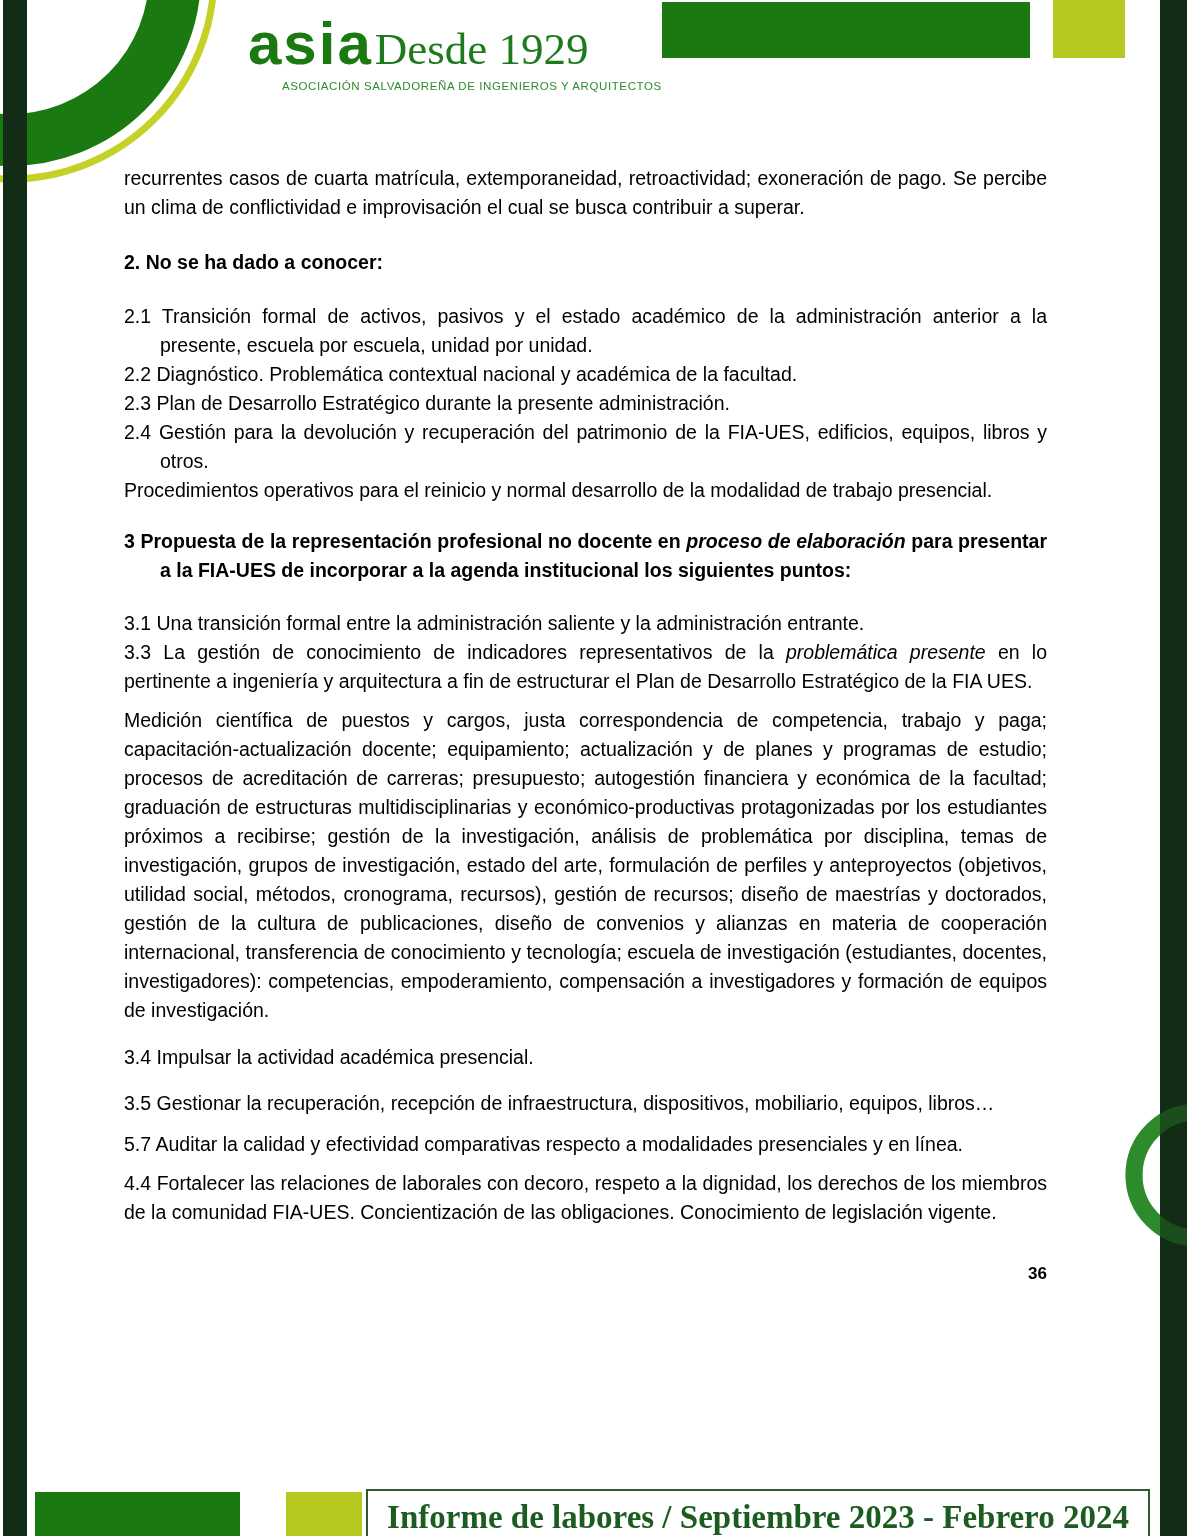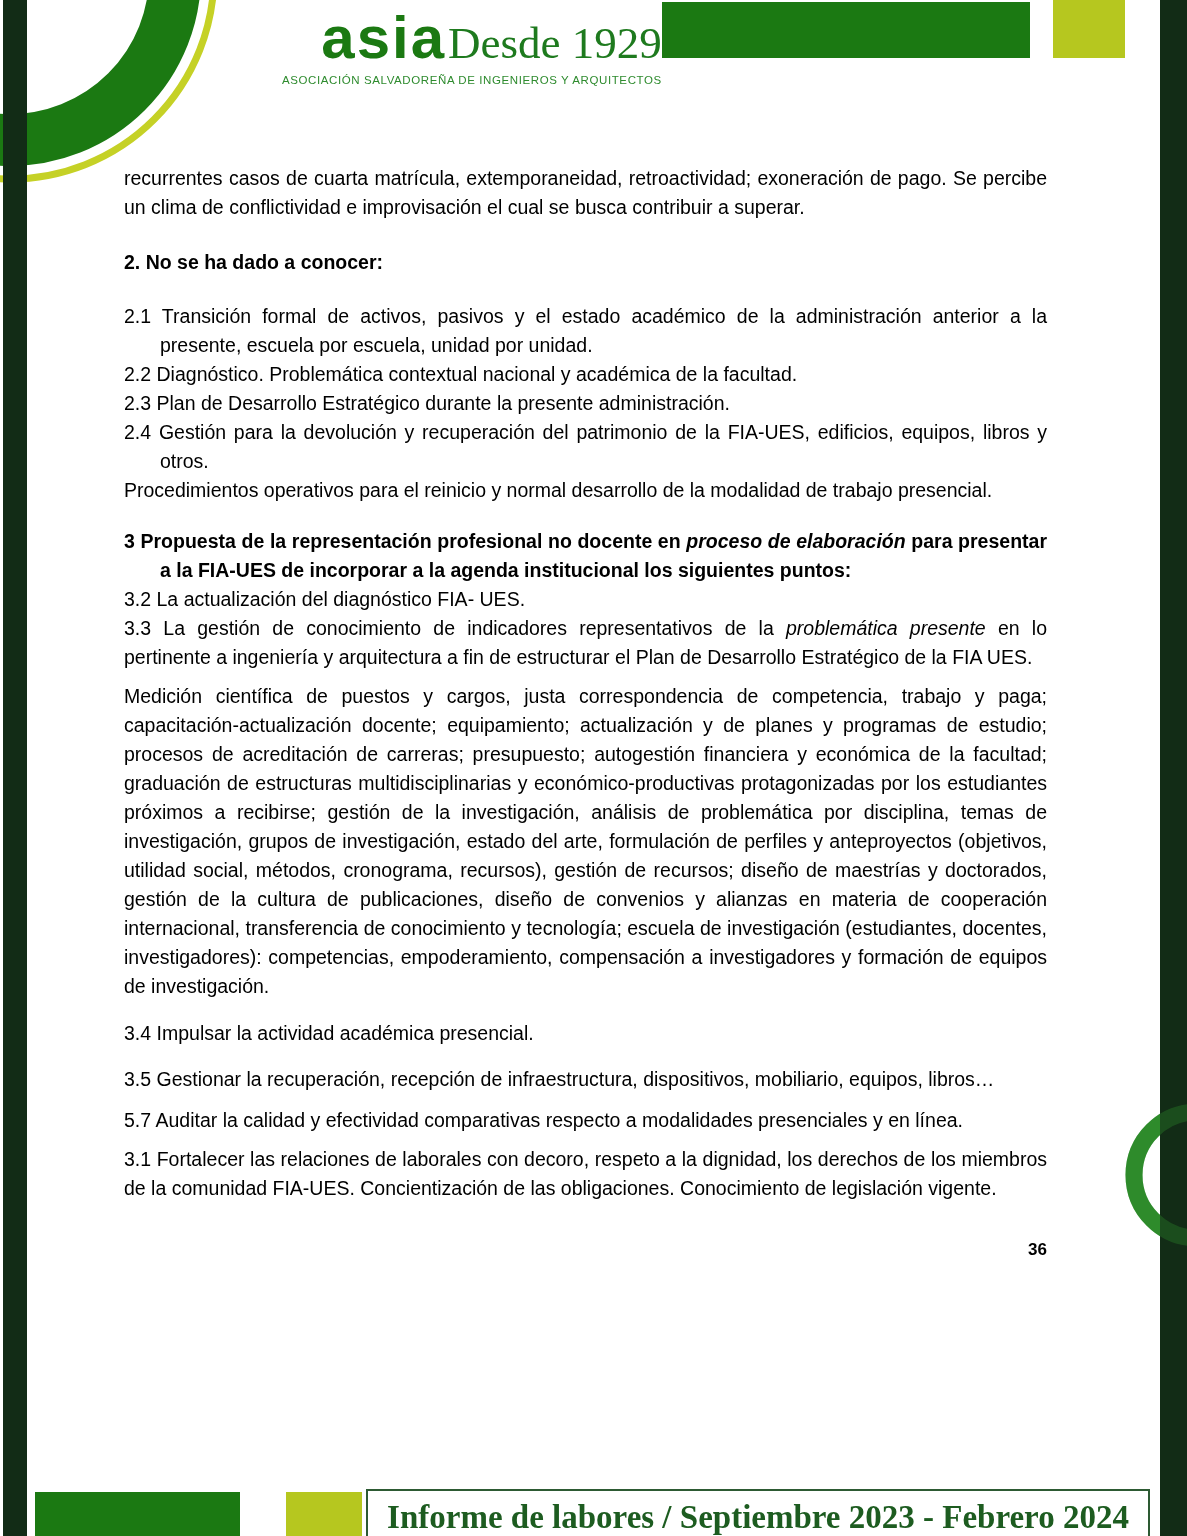--- a/index.html
+++ b/index.html
@@ -3,21 +3,21 @@
 <meta charset="utf-8">
 <style>
   html,body{margin:0;padding:0;}
   body{
     width:1187px;height:1536px;position:relative;overflow:hidden;
     background:#ffffff;
     font-family:"Liberation Sans", sans-serif;
   }
   .deco{position:absolute;top:0;left:0;pointer-events:none;}
   
-  .logo-block{position:absolute;left:248px;top:10px;white-space:nowrap;text-align:right;}
+  .logo-block{position:absolute;left:248px;top:16px;white-space:nowrap;}
   .logo-asia{
     font-family:"Liberation Sans", sans-serif;font-weight:bold;
     font-size:60px;line-height:56px;color:#1b7912;letter-spacing:2px;
   }
   .logo-since{
     font-family:"Liberation Serif", serif;font-size:45px;line-height:56px;
     color:#1e7a1e;margin-left:2px;
   }
   .logo-tagline{
     font-size:11.5px;letter-spacing:0.6px;color:#2e8b2e;margin-top:3px;
@@ -83,29 +83,29 @@
   <p class="h2">2. No se ha dado a conocer:</p>
 
   <p class="hang just mt-list2">2.1 Transición formal de activos, pasivos y el estado académico de la administración anterior a la presente, escuela por escuela, unidad por unidad.</p>
   <p class="hang just">2.2 Diagnóstico. Problemática contextual nacional y académica de la facultad.</p>
   <p class="hang just">2.3 Plan de Desarrollo Estratégico durante la presente administración.</p>
   <p class="hang just">2.4 Gestión para la devolución y recuperación del patrimonio de la FIA-UES, edificios, equipos, libros y otros.</p>
   <p class="hang just">Procedimientos operativos para el reinicio y normal desarrollo de la modalidad de trabajo presencial.</p>
 
   <p class="h3 hang just"><span>3  Propuesta de la representación profesional no docente en </span><span class="it">proceso de elaboración</span><span> para presentar a la FIA-UES   de incorporar a la agenda institucional los siguientes puntos:</span></p>
 
-  <p>3.2 La actualización del diagnóstico FIA- UES.</p>
+  <p class="mt-31">3.1 Una transición formal entre la administración saliente y la administración entrante.</p>
   <p class="just"><span>3.3 La gestión de conocimiento de indicadores representativos de la </span><span class="it">problemática presente</span><span> en lo pertinente a ingeniería y arquitectura a fin de estructurar el Plan de Desarrollo Estratégico de la FIA UES.</span></p>
 
   <p class="just mt-med">Medición científica de puestos y cargos, justa correspondencia de competencia, trabajo y paga; capacitación-actualización docente; equipamiento; actualización y de planes y programas de estudio; procesos de acreditación de carreras; presupuesto; autogestión financiera y económica de la facultad; graduación de estructuras multidisciplinarias y  económico-productivas protagonizadas por los estudiantes próximos a recibirse; gestión de la investigación, análisis de problemática por disciplina, temas de investigación, grupos de investigación, estado del arte, formulación de perfiles y anteproyectos (objetivos, utilidad social, métodos, cronograma, recursos), gestión de recursos; diseño de maestrías y doctorados, gestión de la cultura de publicaciones, diseño de convenios y alianzas en materia de cooperación internacional, transferencia de conocimiento y tecnología;  escuela de  investigación (estudiantes, docentes, investigadores): competencias, empoderamiento, compensación a investigadores y formación de equipos de investigación.</p>
 
   <p class="mt-34">3.4 Impulsar la actividad académica presencial.</p>
   <p class="just mt-35">3.5 Gestionar la recuperación, recepción de infraestructura, dispositivos, mobiliario, equipos, libros…</p>
   <p class="mt-36">5.7 Auditar la calidad y efectividad comparativas respecto a modalidades presenciales y en línea.</p>
-  <p class="just mt-37">3.1 Fortalecer las relaciones de laborales con decoro, respeto a la dignidad, los derechos de los miembros de la comunidad FIA-UES. Concientización de las obligaciones. Conocimiento de legislación vigente.</p>
+  <p class="just mt-37">4.4 Fortalecer las relaciones de laborales con decoro, respeto a la dignidad, los derechos de los miembros de la comunidad FIA-UES. Concientización de las obligaciones. Conocimiento de legislación vigente.</p>
 
   <p class="pagenum">36</p>
 </div>
 
 <div class="ft-greenrect"></div>
 <div class="ft-yellowsq"></div>
 <div class="ft-box">
   <div class="ft-title">Informe de labores / Septiembre 2023 - Febrero 2024</div>
 </div>
 

